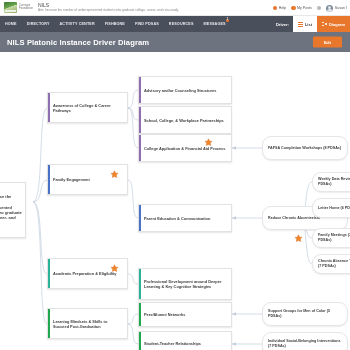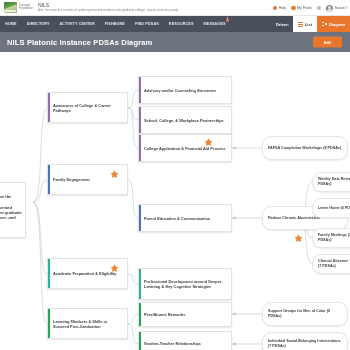--- a/index.html
+++ b/index.html
@@ -278,21 +278,21 @@
           <i></i>
           <i></i>
           <i></i>
         </span>
       <span>Diagram</span>
     </div>
   </div>
 </div>
 
 <div class="titlebar">
-  <div class="page-title">NILS Platonic Instance PDSAs Diagram</div>
+  <div class="page-title">NILS Platonic Instance Driver Diagram</div>
   <div class="edit-btn">Edit</div>
 </div>
 
 <div class="canvas">
 
   <svg class="svg-layer" viewBox="0 0 350 298">
     <g fill="none" stroke="#c3cedd" stroke-width="0.7">
 
       <path d="M33 150 C 44 150, 38 56, 47 56"></path>
       <path d="M33 150 C 44 150, 38 128, 47 128"></path>

